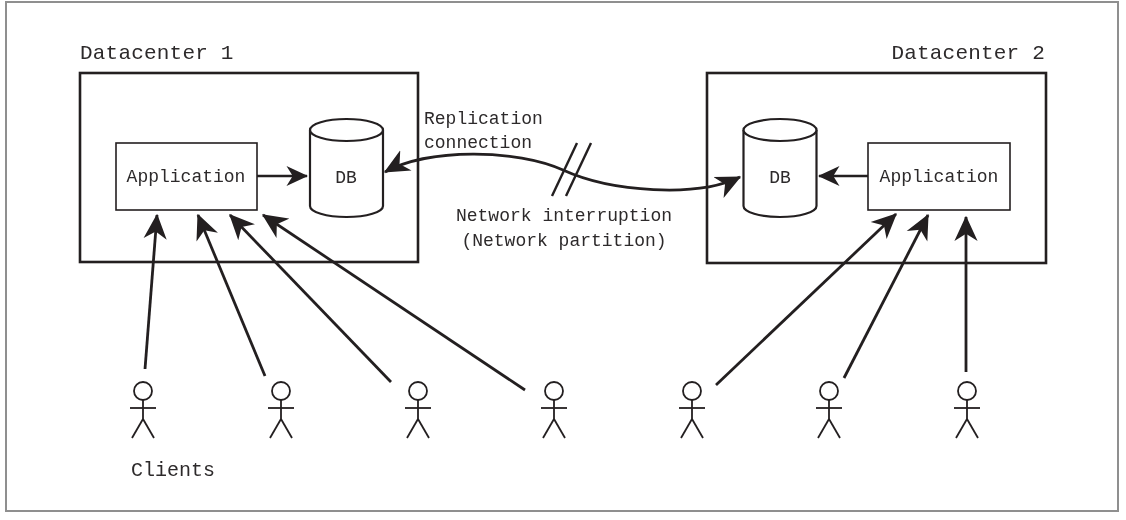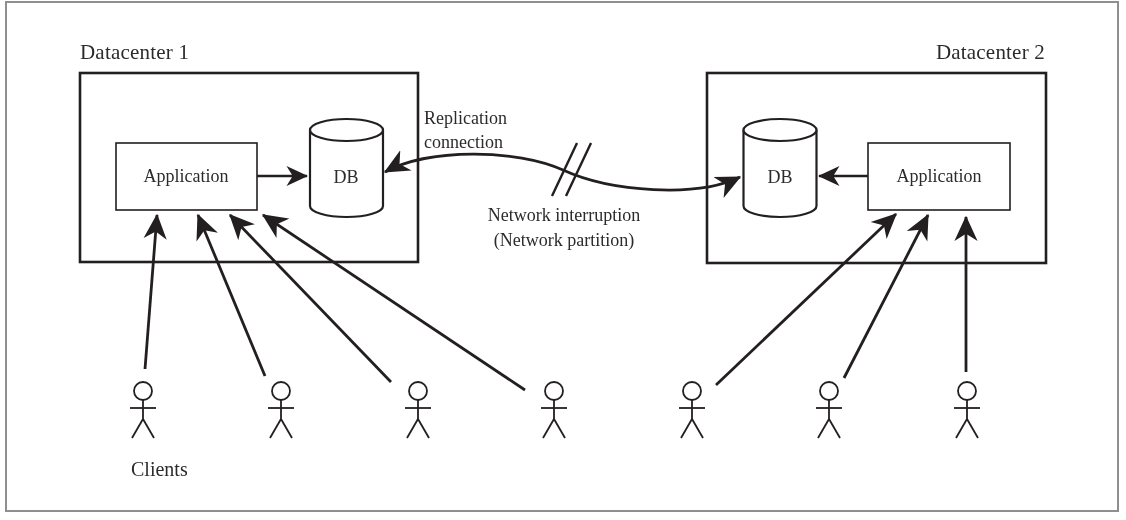--- a/index.html
+++ b/index.html
@@ -6,21 +6,21 @@
     --bg:#ffffff;
     --frame:#8f8f8f;
     --line:#231f20;
     --text:#2d2a2b;
   }
   html,body{margin:0;padding:0;background:#fff;}
   .stage{
     position:relative;
     width:912px;height:520px;
     background:var(--bg);
-    font-family:Liberation Serif, serif;
+    font-family:Liberation Mono, monospace;
   }
   svg{display:block;}
   .frame{fill:none;stroke:var(--frame);stroke-width:2;}
   .dcbox{fill:#fff;stroke:var(--line);stroke-width:2.6;}
   .appbox{fill:#fff;stroke:var(--line);stroke-width:1.6;}
   .cyl{fill:#fff;stroke:var(--line);stroke-width:2.2;}
   .flow{fill:none;stroke:var(--line);stroke-width:2.4;}
   .flow-thick{fill:none;stroke:var(--line);stroke-width:2.8;}
   .slash{fill:none;stroke:var(--line);stroke-width:2.4;}
   .fig{fill:none;stroke:var(--line);stroke-width:1.8;}

